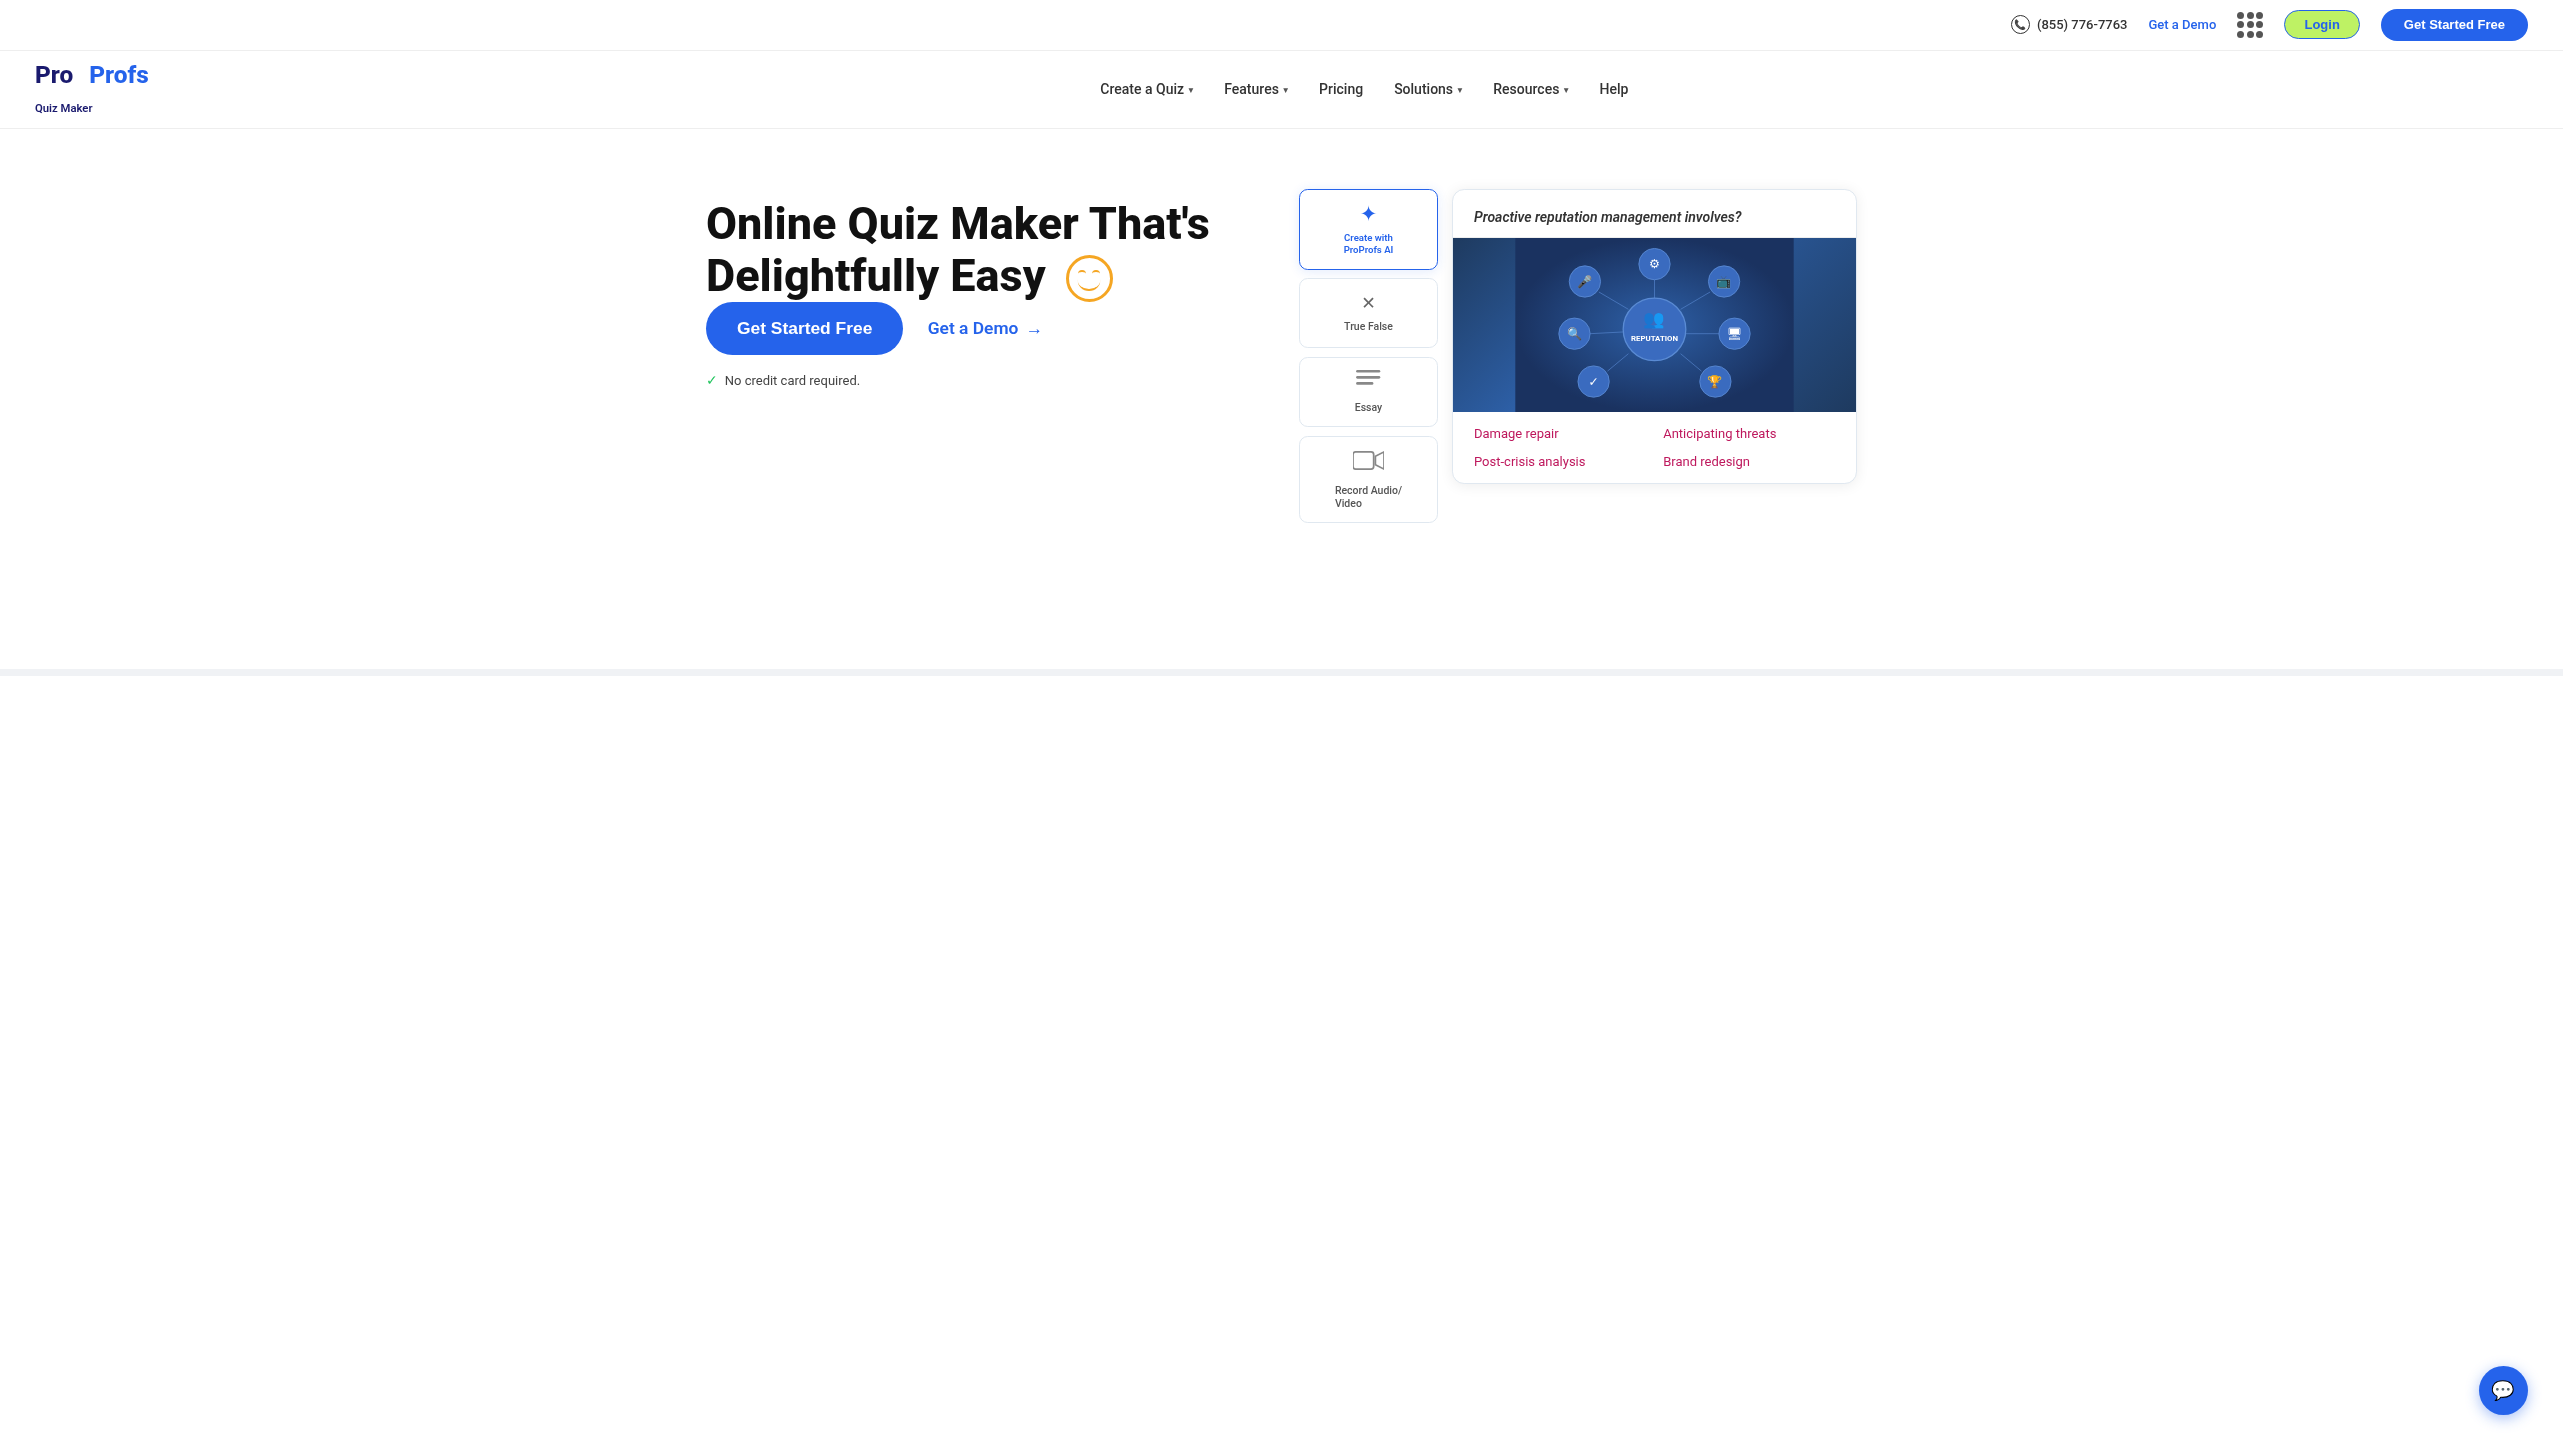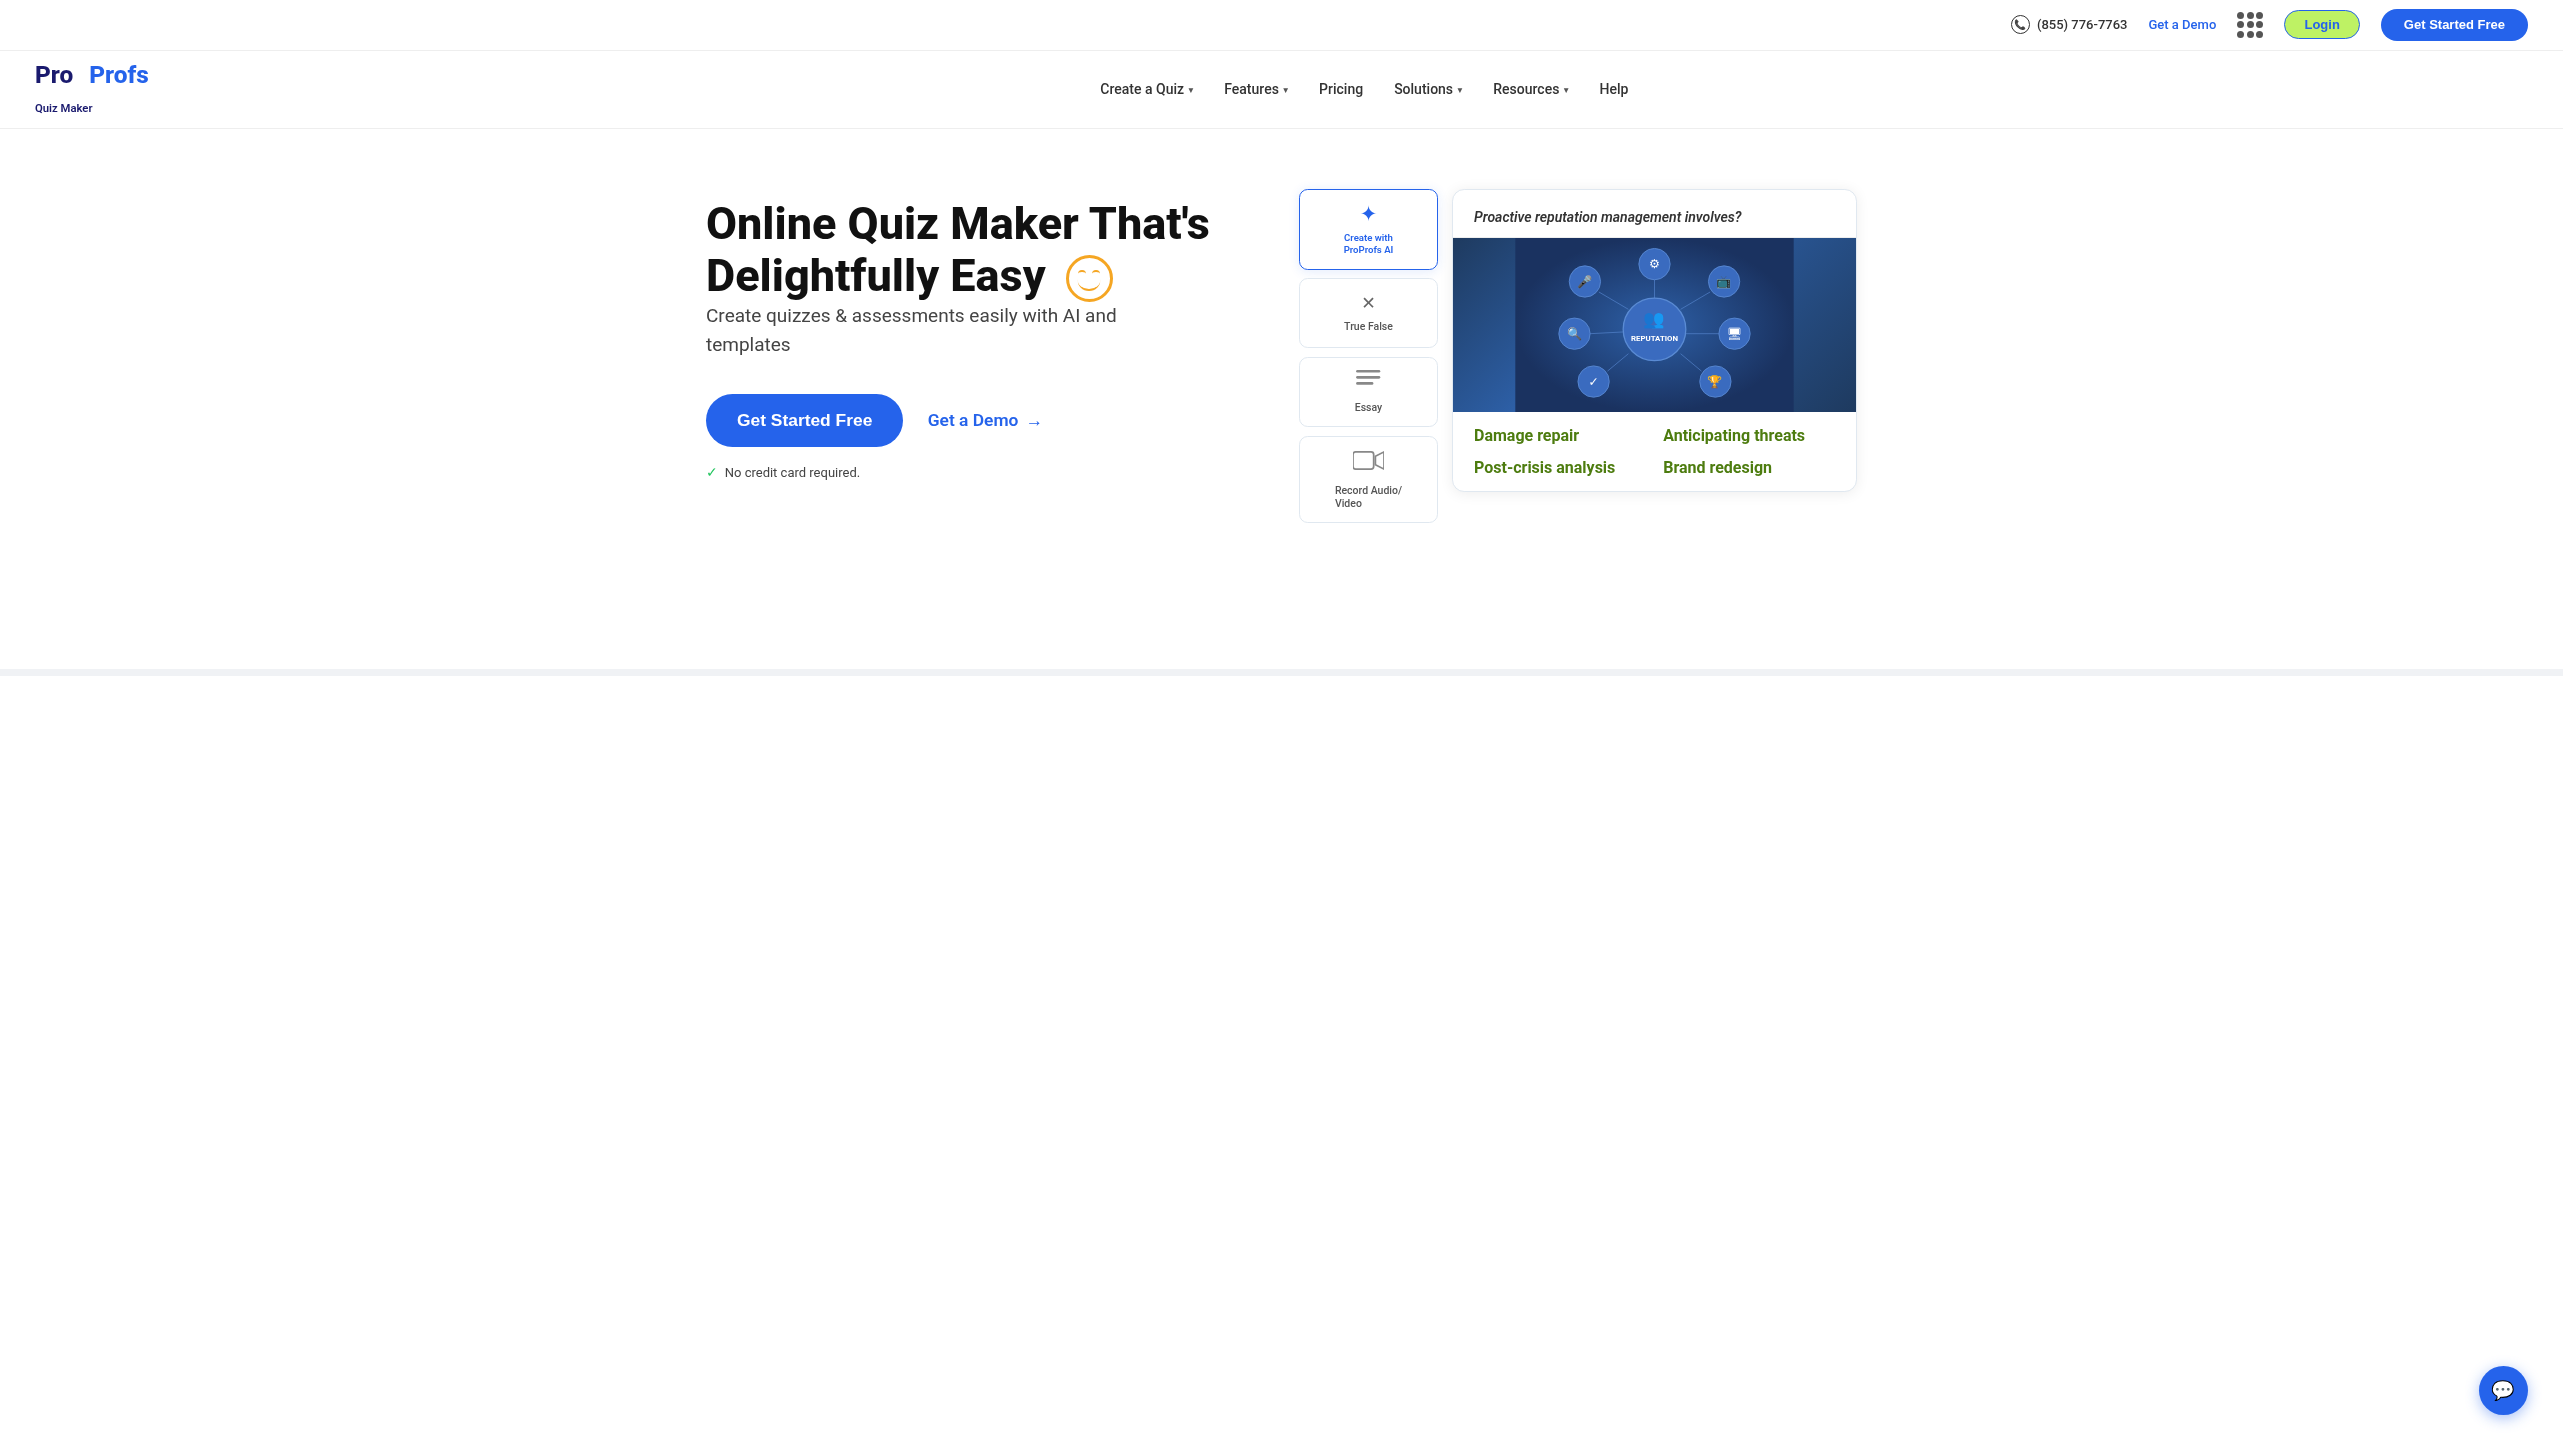--- a/index.html
+++ b/index.html
@@ -268,23 +268,23 @@
       overflow: hidden;
     }
     
     .qp-answers {
       padding: 14px 21px;
       display: grid;
       grid-template-columns: 1fr 1fr;
       gap: 12.2px 17.4px;
     }
     .qp-answer {
-      font-size: 16px;
-      color: #4d7c0f;
-      font-weight: 700;
+      font-size: 13px;
+      color: #be185d;
+      font-weight: 400;
       cursor: pointer;
     }
 
     
     .chat-bubble {
       position: fixed;
       bottom: 35px;
       right: 35px;
       width: 49px; height: 49px;
       background: #2563eb;
@@ -371,21 +371,20 @@
     <h1 class="hero-title">
       <span>Online Quiz Maker That's</span><br>
       <span>Delightfully Easy</span>
       
       <span style="display:inline-block;width:47px;height:47px;border:3.1px solid #f5a623;border-radius:50%;position:relative;vertical-align:middle;margin-left:8.7px;">
         <span style="position:absolute;top:11.3px;left:9.6px;width:7.8px;height:7.8px;border-top:2.6px solid #f5a623;border-radius:50% 50% 0 0;display:block;"></span>
         <span style="position:absolute;top:11.3px;right:9.6px;width:7.8px;height:7.8px;border-top:2.6px solid #f5a623;border-radius:50% 50% 0 0;display:block;"></span>
         <span style="position:absolute;bottom:8.7px;left:50%;transform:translateX(-50%);width:23px;height:11.3px;border-bottom:2.6px solid #f5a623;border-radius:0 0 11.3px 11.3px;display:block;"></span>
       </span>
     </h1>
-    <p class="hero-sub">Create quizzes &amp; assessments easily with AI and templates</p>
     <div class="hero-buttons">
       <button class="get-started-btn-hero">Get Started Free</button>
       <a class="get-demo-link">
         <span>Get a Demo</span>
         <span>→</span>
       </a>
     </div>
     <div class="no-cc">
       <span class="check-green">✓</span>
       <span>No credit card required.</span>

